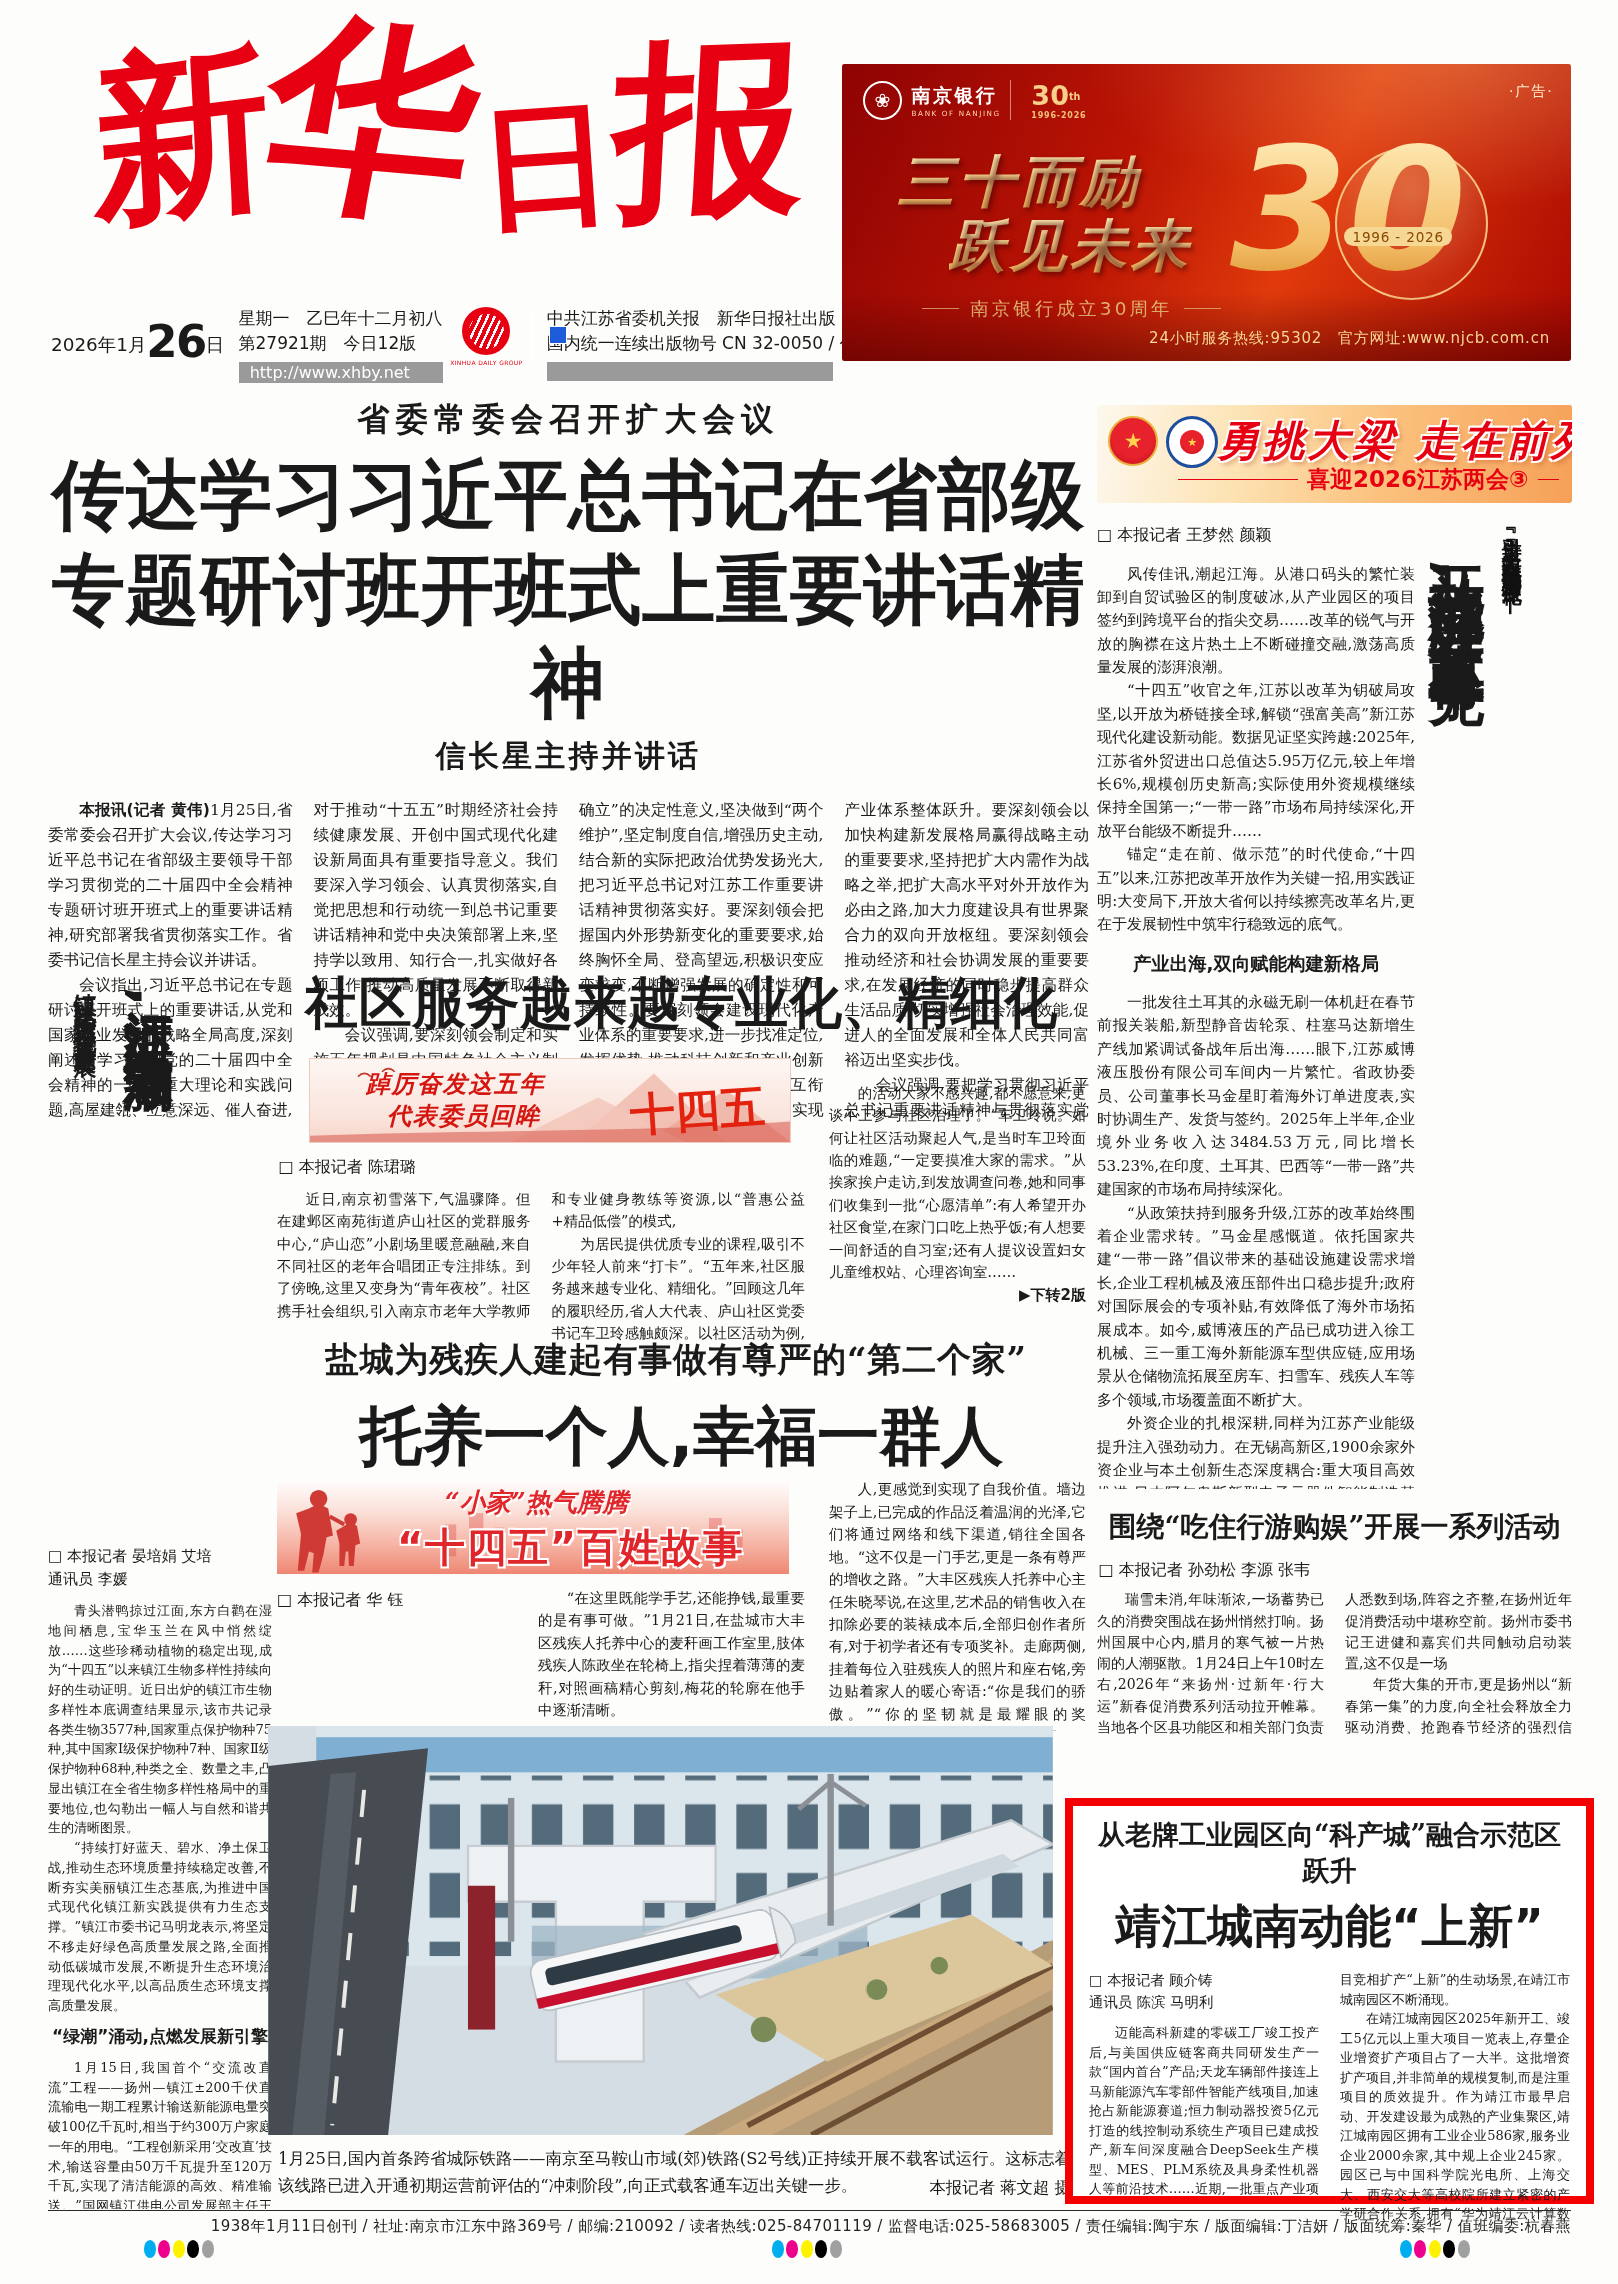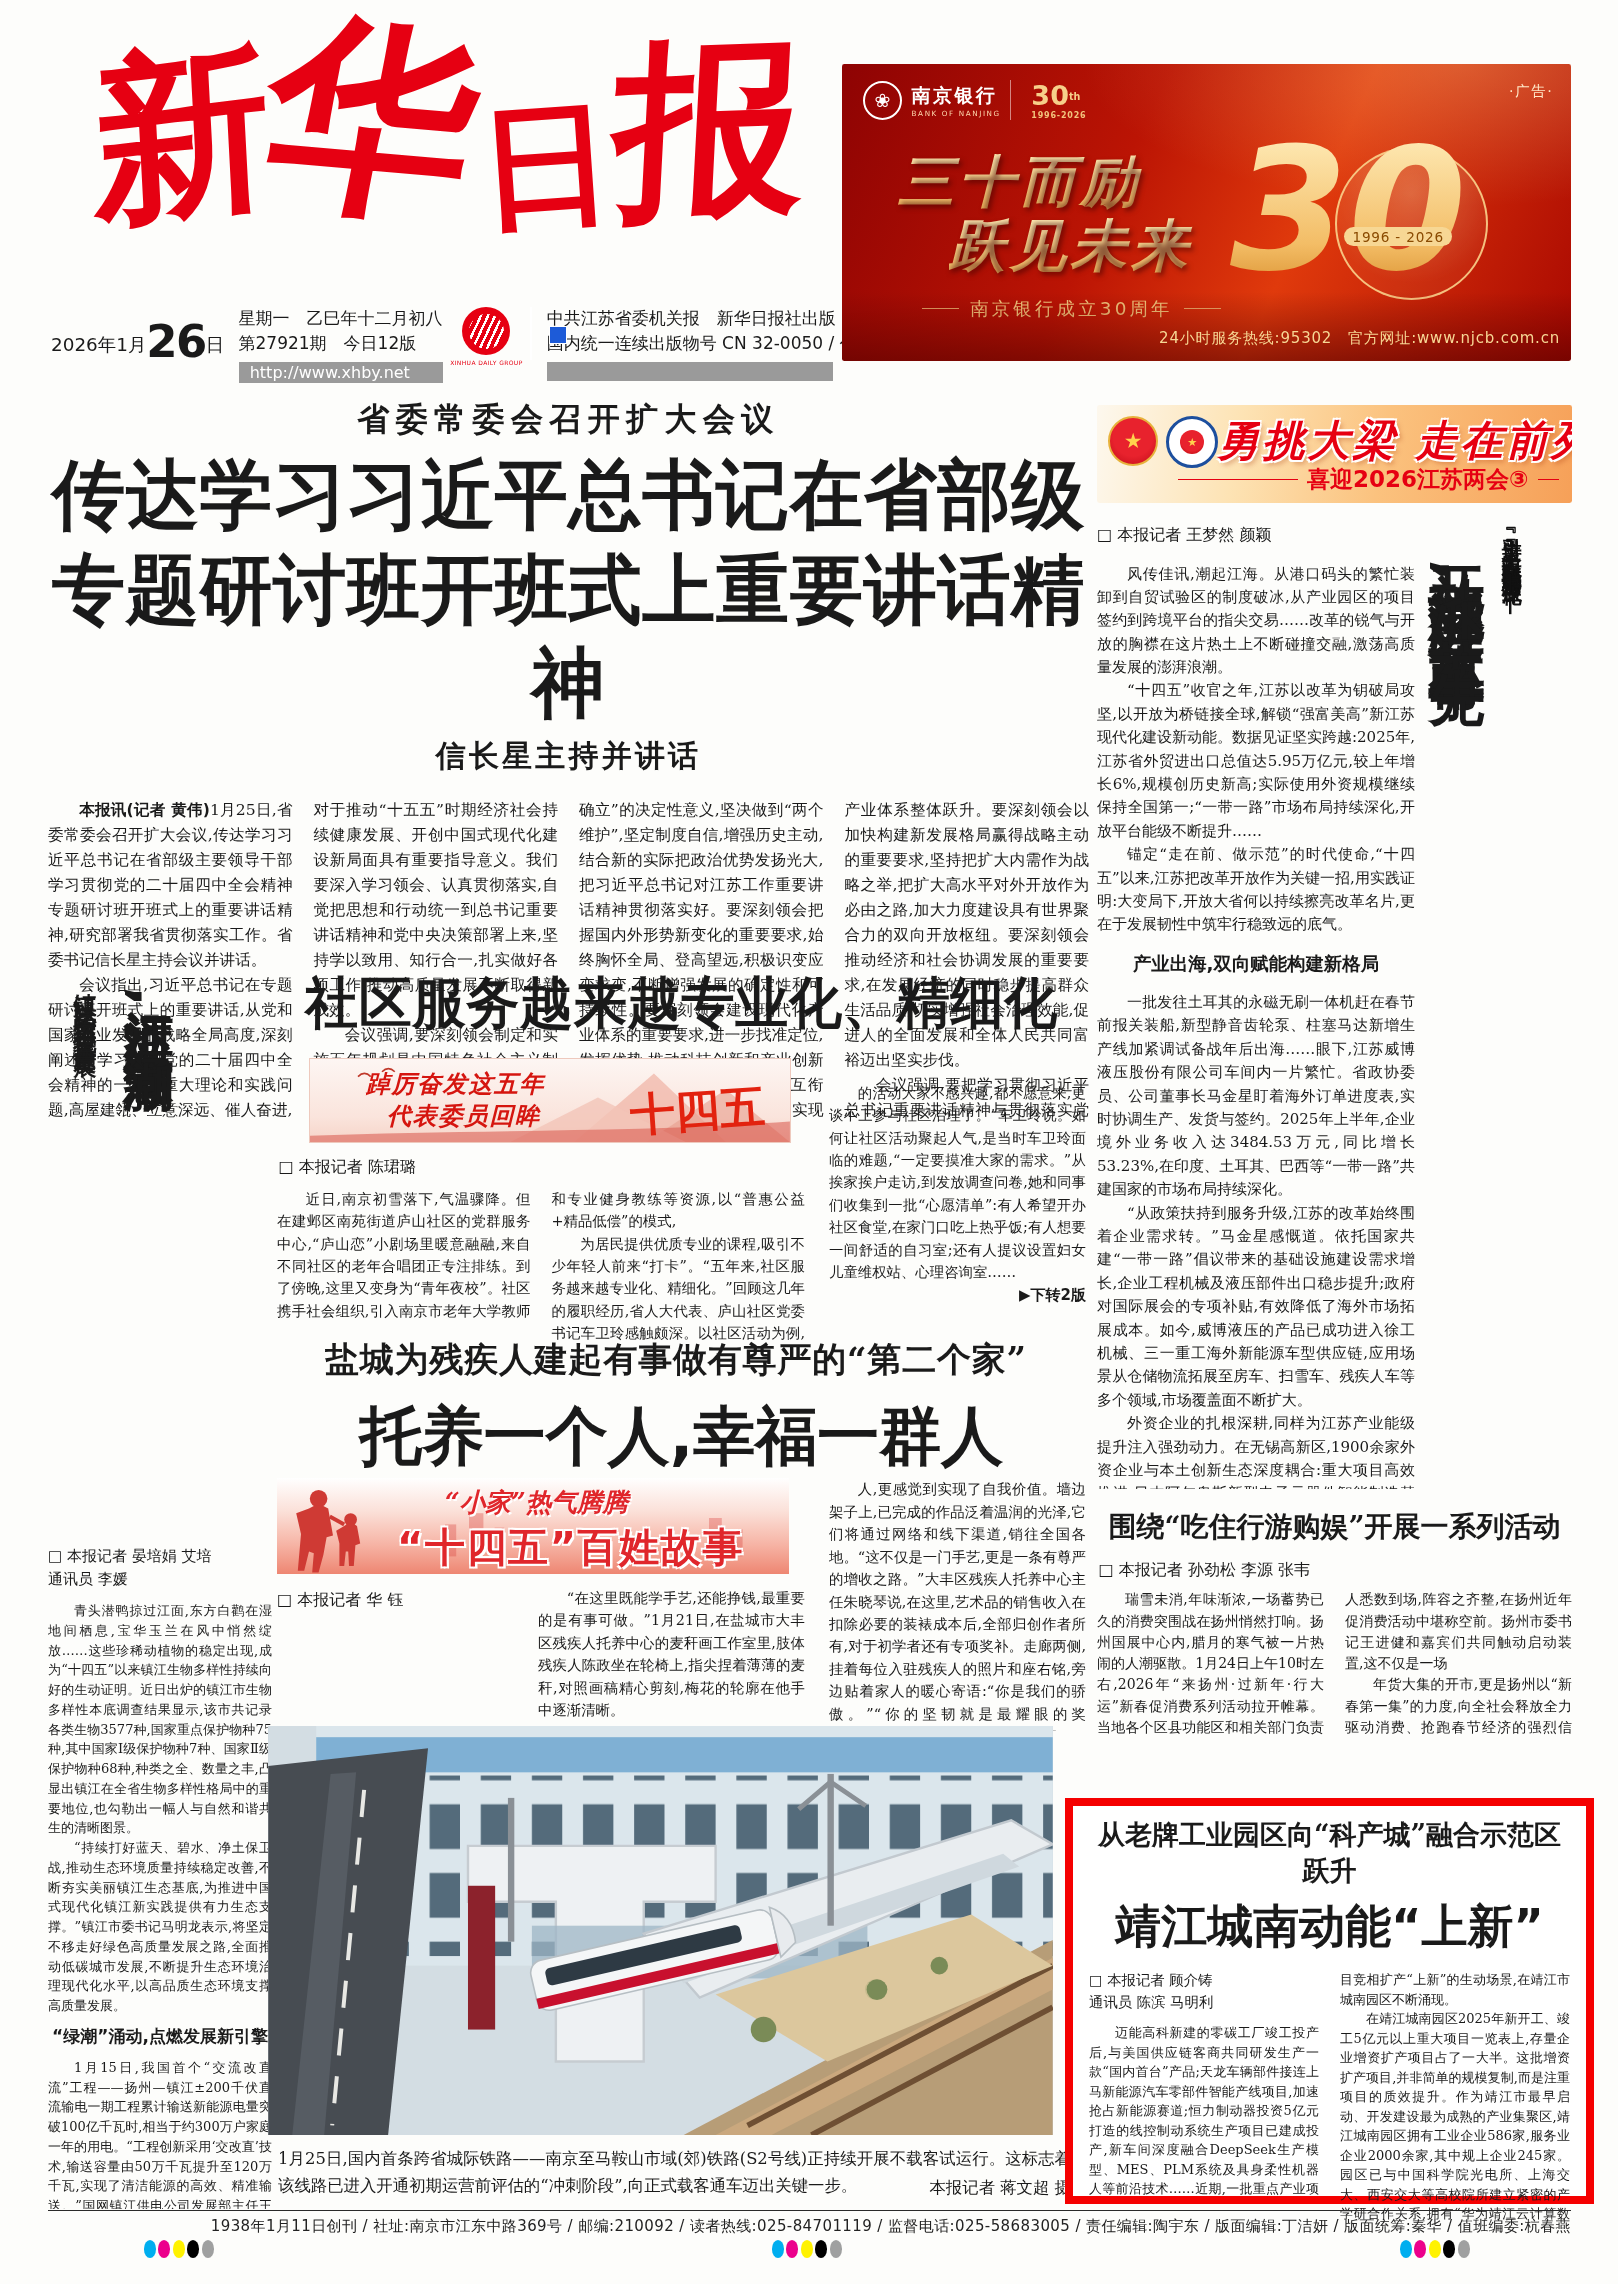--- a/index.html
+++ b/index.html
@@ -51,21 +51,21 @@
   .ad-s2{margin-left:51px;}
   .ad-sub{margin-top:17.6px;margin-left:24px;font-size:18.4px;color:#f4c87e;letter-spacing:3.2px;display:flex;align-items:center;gap:11.2px;font-family:"DejaVu Sans",sans-serif;}
   .ad-sub:before,.ad-sub:after{content:"";width:37px;height:0.8px;background:#f4c87e;opacity:.8;}
   .ad-30wrap{position:absolute;right:77px;top:69px;width:264px;height:184px;}
   .ad-ring{position:absolute;right:6.4px;top:14.4px;width:149px;height:149px;border-radius:50%;border:2.4px solid rgba(250,210,140,.9);
            background:radial-gradient(circle at 50% 30%,rgba(255,235,180,.30),rgba(255,235,180,.05) 70%);}
   .ad-big30{position:absolute;left:0;top:-8px;font-size:170px;line-height:1;font-weight:900;font-style:italic;font-family:"DejaVu Sans",sans-serif;
       background:linear-gradient(180deg,#ffeebc 0%,#f3bd66 70%,#d98f2d 100%);-webkit-background-clip:text;background-clip:text;color:transparent;
       text-shadow:none;}
   .ad-years{position:absolute;right:42px;top:94px;font-size:13.6px;color:#8a4a00;background:#f7d794;border-radius:9.6px;padding:1.6px 8px;letter-spacing:0.8px;font-family:"DejaVu Sans",sans-serif;}
-  .ad-hotline{position:absolute;right:11px;bottom:12.8px;font-size:15px;color:#f7d795;letter-spacing:0.8px;z-index:2;font-family:"DejaVu Sans",sans-serif;}
+  .ad-hotline{position:absolute;right:21px;bottom:12.8px;font-size:15px;color:#f7d795;letter-spacing:0.8px;z-index:2;font-family:"DejaVu Sans",sans-serif;}
   
   .lead{position:absolute;left:48px;top:398px;width:1041px;}
   .lead-kicker{text-align:center;font-size:32px;font-weight:700;letter-spacing:6.4px;font-family:"DejaVu Sans",sans-serif;}
   .lead-h{margin-top:8px;text-align:center;font-size:73px;line-height:1.22;font-weight:900;letter-spacing:0.8px;
           font-family:"DejaVu Sans",sans-serif;transform:scaleY(1.04);}
   .lead-deck{margin-top:11.2px;text-align:center;font-size:30px;font-weight:700;font-family:"DejaVu Sans",sans-serif;letter-spacing:3.2px;}
   .lead-body{margin-top:21px;column-count:4;column-gap:21px;height:326px;overflow:hidden;
              font-size:15.6px;line-height:1.6;text-align:justify;}
   .lead-body p{margin:0;text-indent:2em;}
   .lead-body b.lede{font-family:"DejaVu Sans",sans-serif;}

